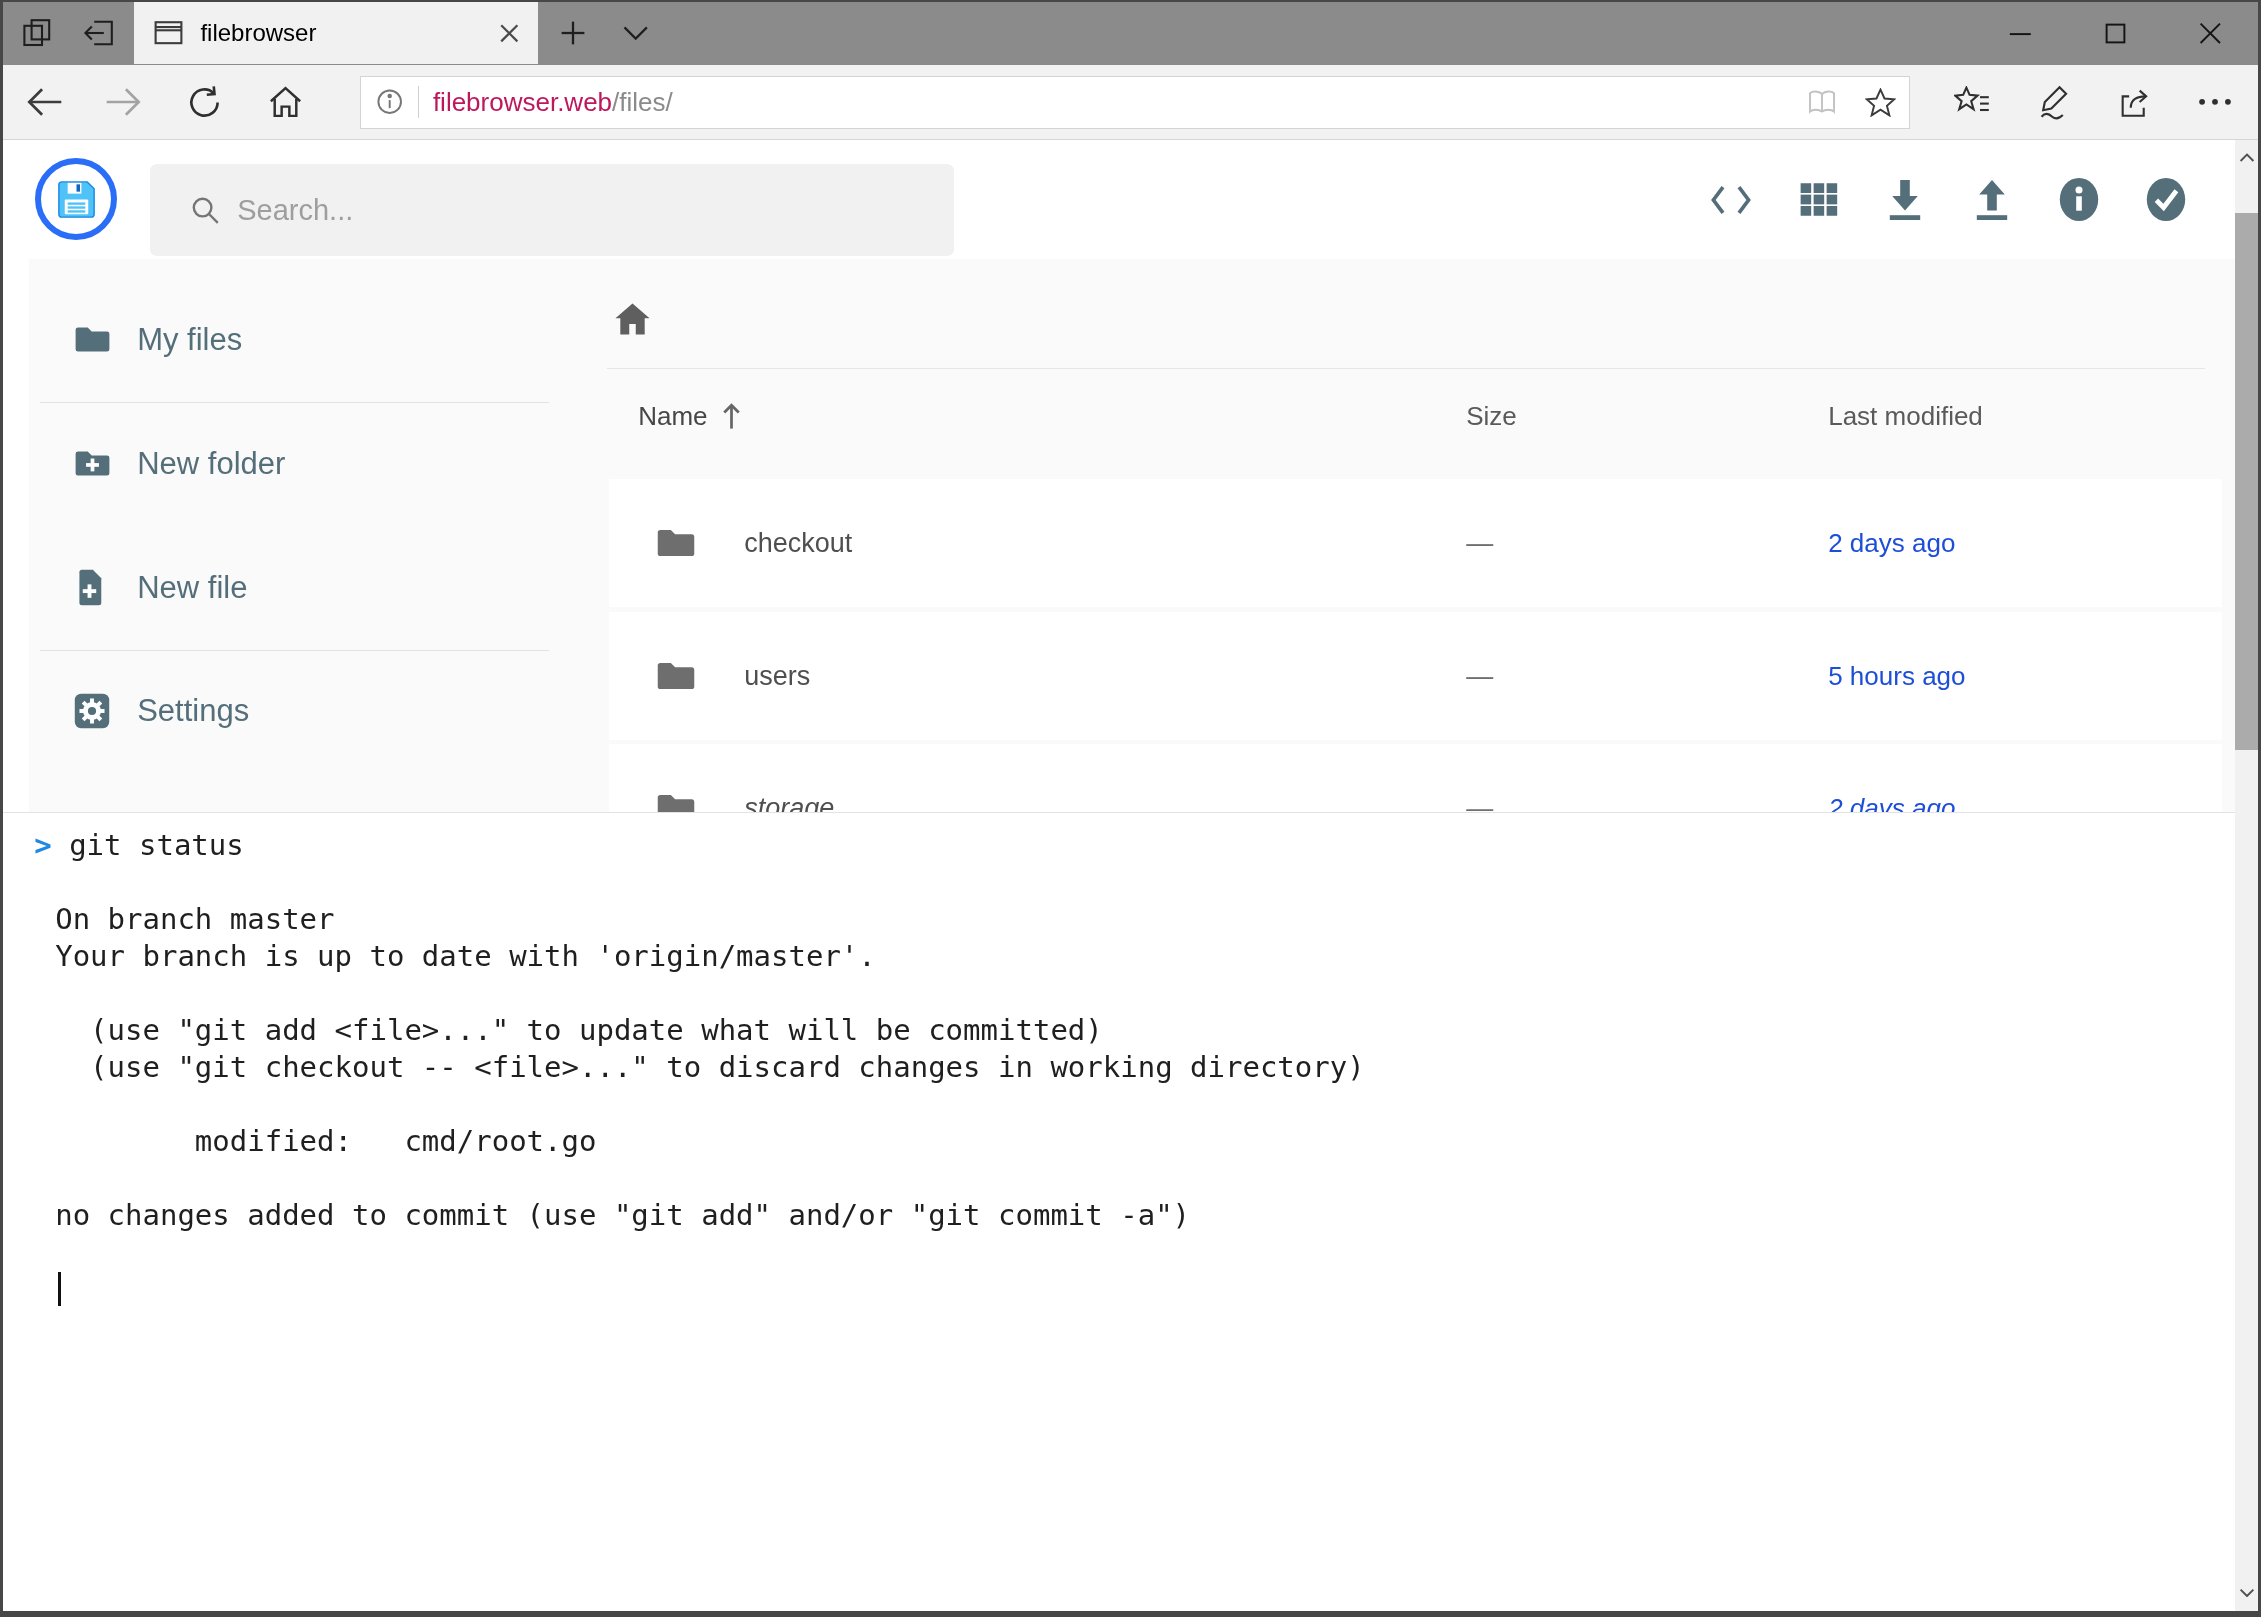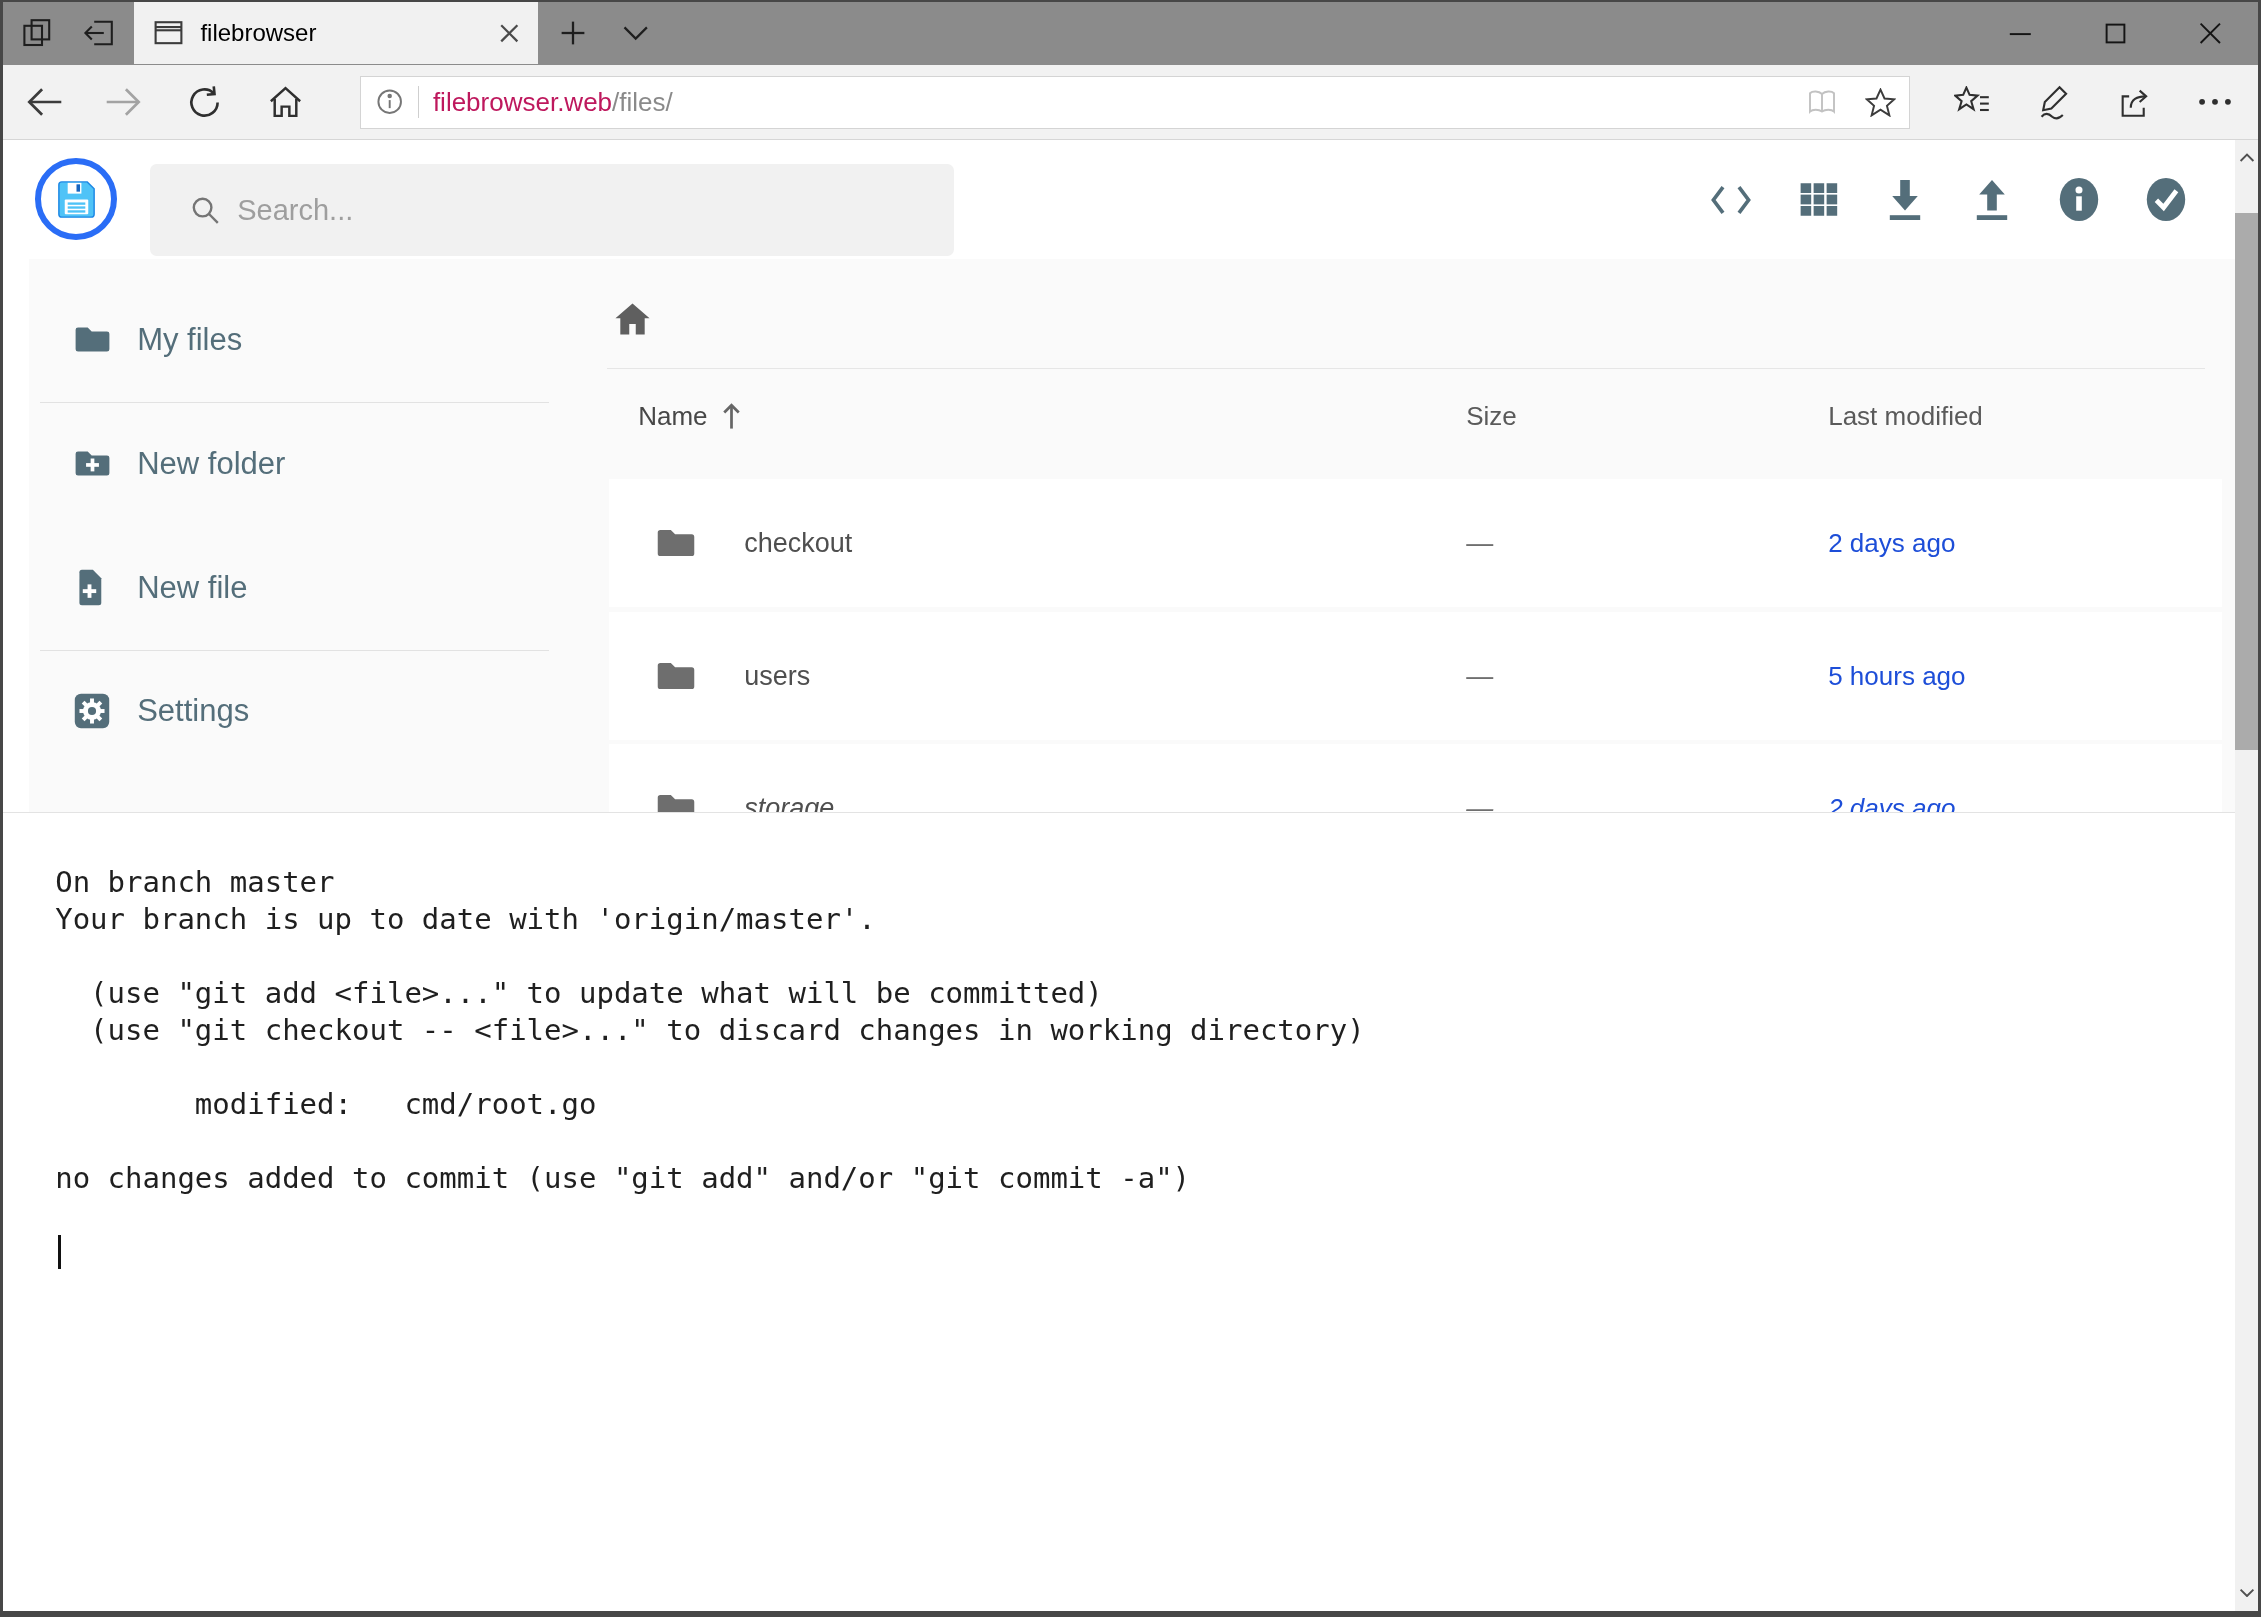--- a/index.html
+++ b/index.html
@@ -420,20 +420,21 @@
           </svg>
       </span>
       <span class="r-name">storage</span>
       <span class="r-size">—</span>
       <span class="r-mod">2 days ago</span>
     </div>
   </div>
 
   <div class="terminal">
     <div class="term-body">
+      <div class="t-line t-prompt-line"><span class="t-prompt">&gt;</span> <span>git status</span></div>
       <div class="t-line"></div>
       <div class="t-line">On branch master</div>
       <div class="t-line">Your branch is up to date with 'origin/master'.</div>
       <div class="t-line"></div>
       <div class="t-line">  (use "git add &lt;file&gt;..." to update what will be committed)</div>
       <div class="t-line">  (use "git checkout -- &lt;file&gt;..." to discard changes in working directory)</div>
       <div class="t-line"></div>
       <div class="t-line">        modified:   cmd/root.go</div>
       <div class="t-line"></div>
       <div class="t-line">no changes added to commit (use "git add" and/or "git commit -a")</div>

